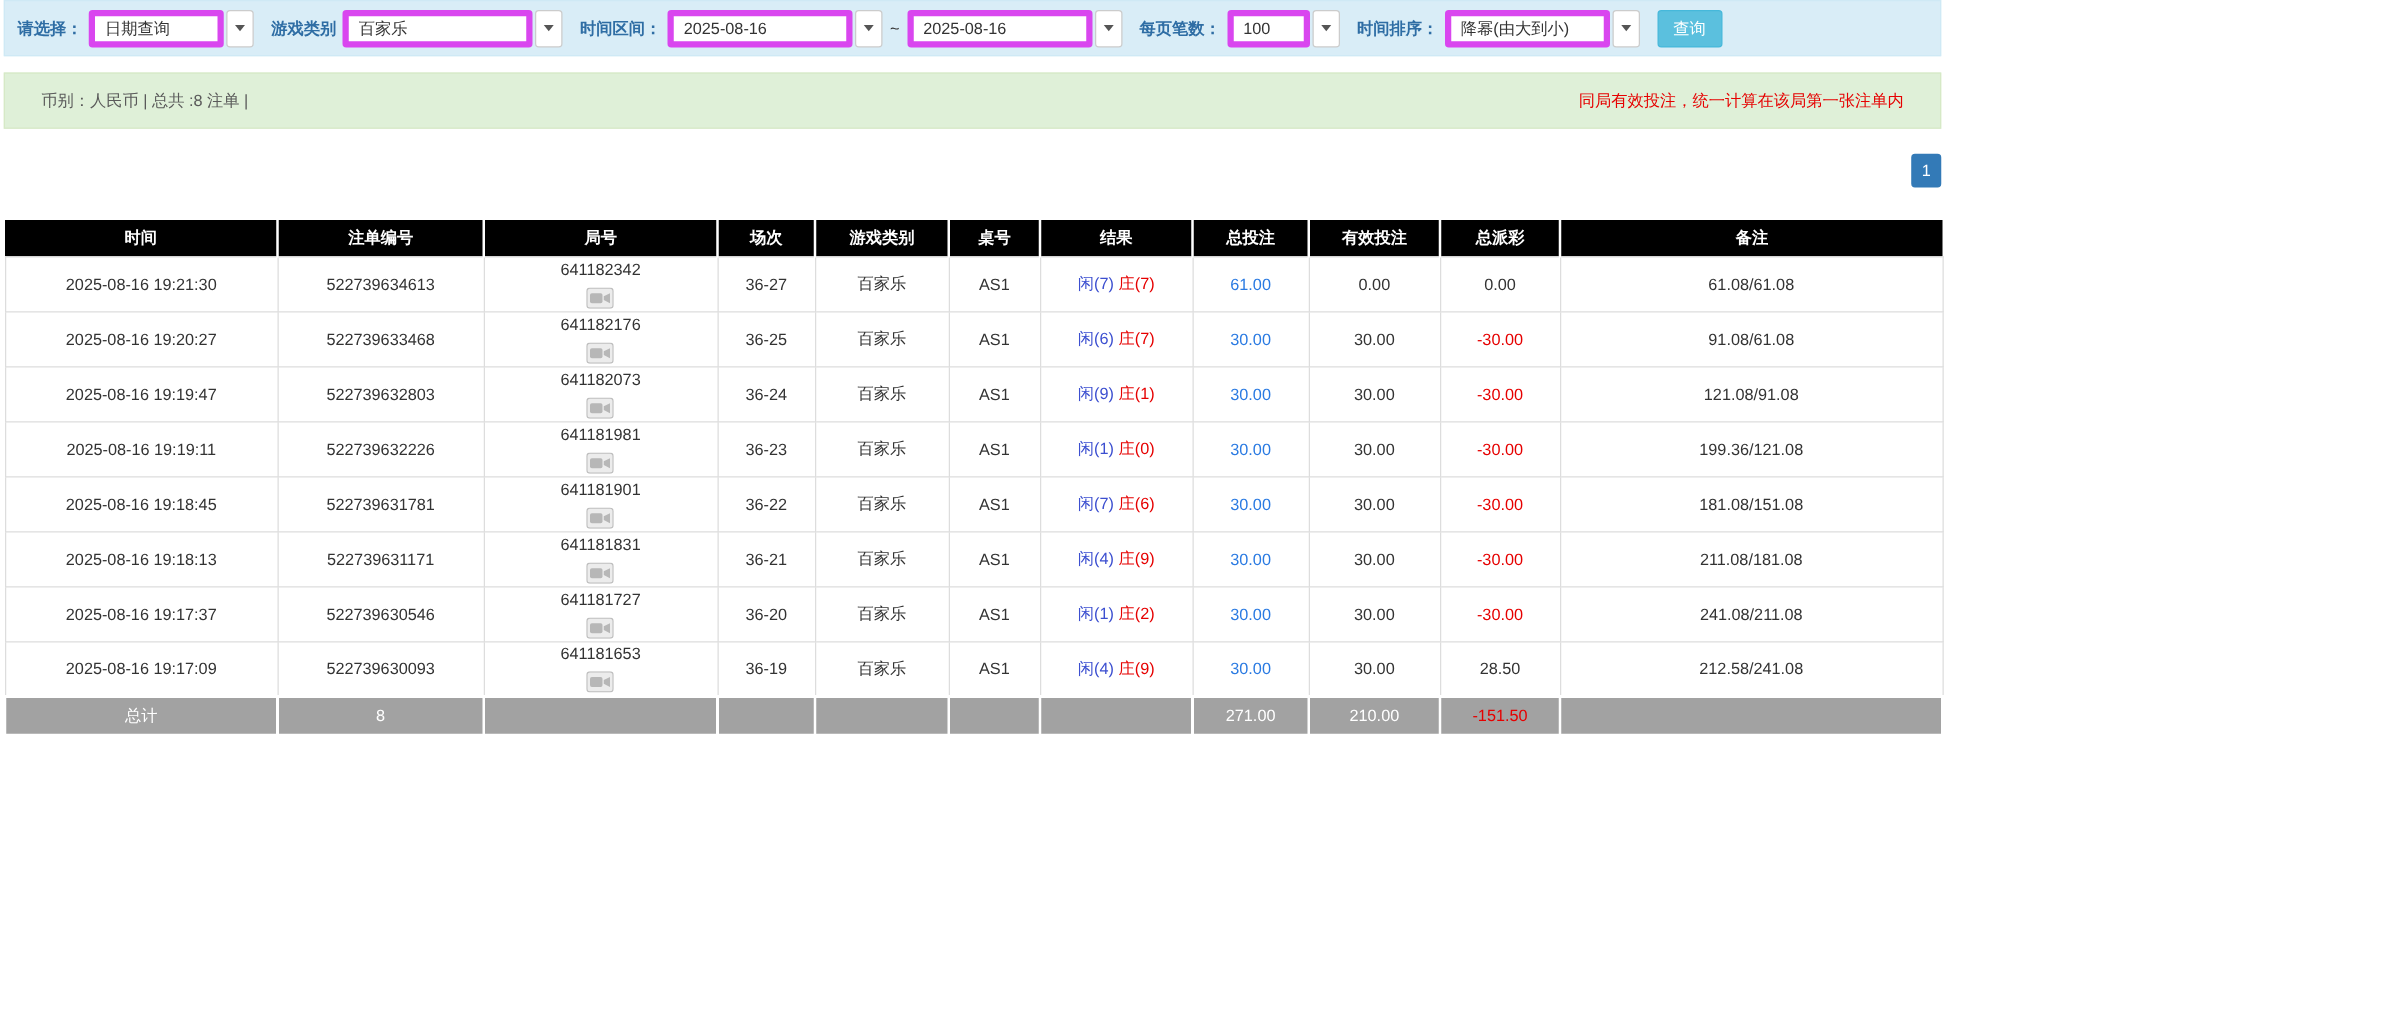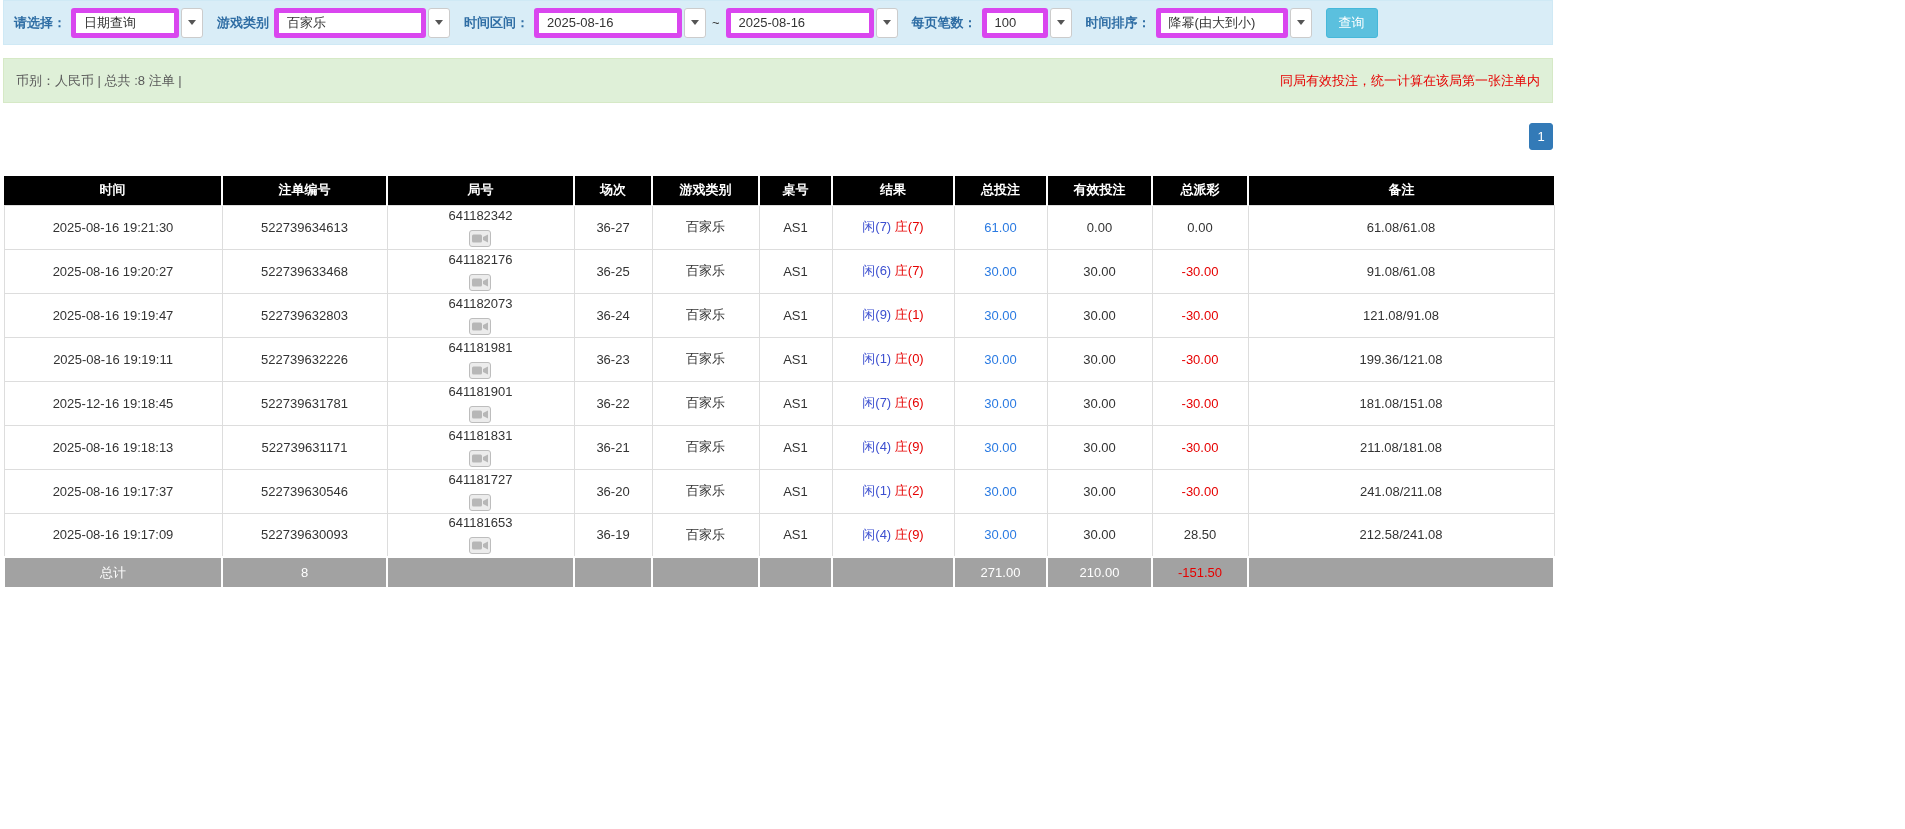--- a/index.html
+++ b/index.html
@@ -90,21 +90,21 @@
 
   
   .summary-bar {
     margin-top: 13px;
     height: 45px;
     background: #dff0d8;
     border: 1px solid #d6e9c6;
     display: flex;
     align-items: center;
     justify-content: space-between;
-    padding: 0 12px;
+    padding: 0 29px;
     font-size: 13px;
     color: #5a5a5a;
   }
   .notice { color: #e60000; }
 
   
   .pager {
     display: flex;
     justify-content: flex-end;
     margin-top: 20px;
@@ -332,21 +332,21 @@
             <td>36-23</td>
             <td>百家乐</td>
             <td>AS1</td>
             <td><span class="res-player">闲(1)</span> <span class="res-banker">庄(0)</span></td>
             <td><a class="bet-link">30.00</a></td>
             <td>30.00</td>
             <td><span class="neg">-30.00</span></td>
             <td>199.36/121.08</td>
           </tr>
           <tr>
-            <td>2025-12-16 19:18:45</td>
+            <td>2025-08-16 19:18:45</td>
             <td>522739631781</td>
             <td><span class="round-wrap">
                 <span>641181901</span>
                 <span class="video-btn">
                   <svg width="22" height="17" viewBox="0 0 22 17">
                     <rect x="0.5" y="0.5" width="21" height="16" rx="2.5" fill="#ececec" stroke="#bdbdbd"></rect>
                     <rect x="3" y="4.5" width="10" height="8" rx="1.5" fill="#b7b7b7"></rect>
                     <path d="M14 7 L19 4.5 L19 12.5 L14 10 Z" fill="#b7b7b7"></path>
                   </svg>
                 </span>

